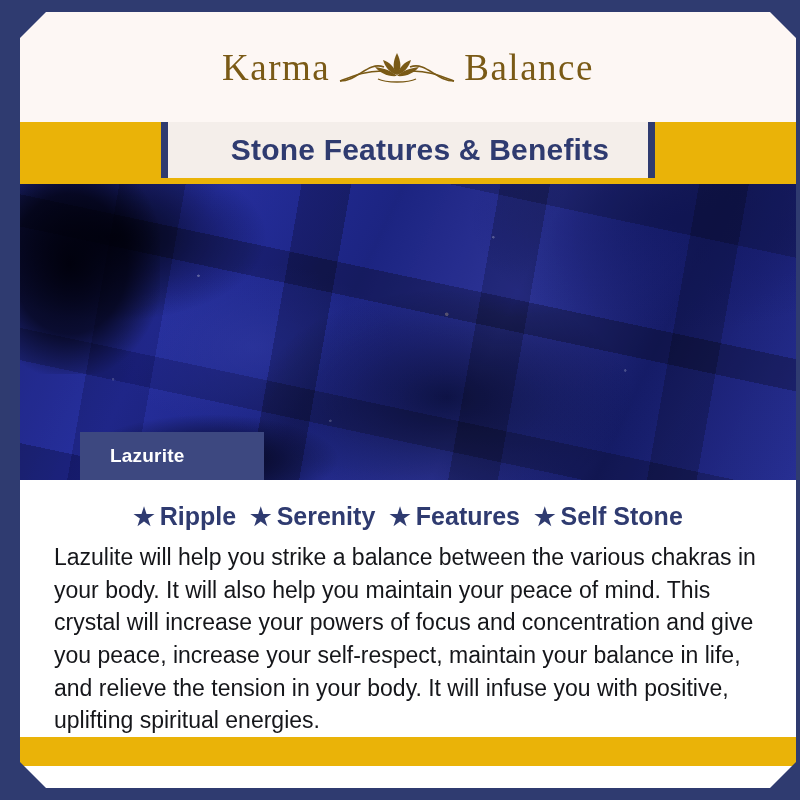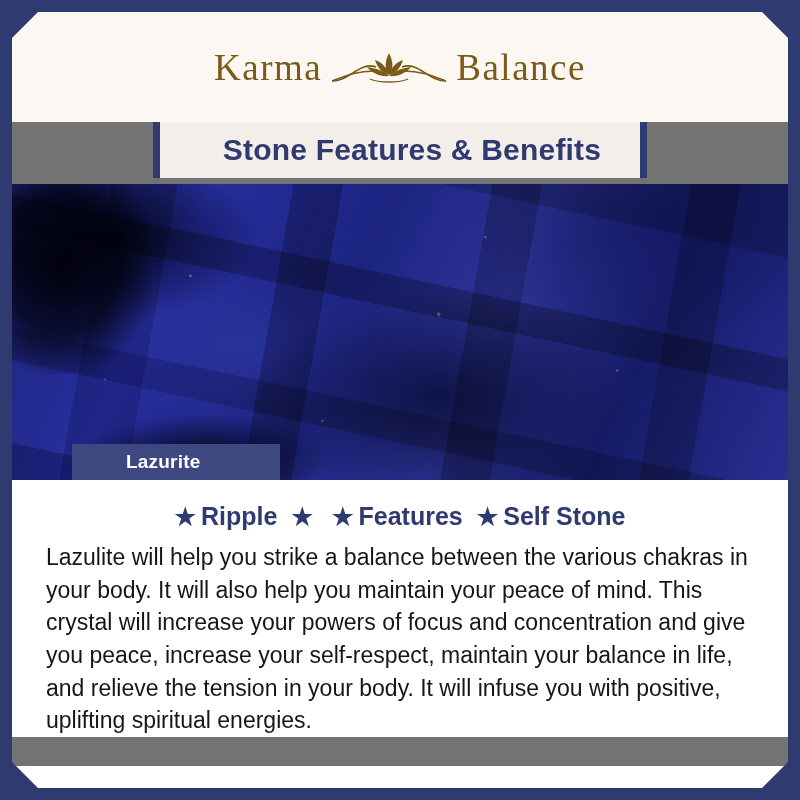--- a/index.html
+++ b/index.html
@@ -18,25 +18,25 @@
     position: relative;
     width: 800px;
     height: 800px;
     background: #2f3b70;
     overflow: hidden;
   }
 
   
   .card {
     position: absolute;
-    left: 12px;
+    left: 20px;
     top: 12px;
     width: 776px;
     height: 776px;
-    background: #737373;
+    background: #eab308;
     z-index: 2;
     overflow: hidden;
   }
 
   .diag-tl {
     position: absolute;
     top: 0; left: 0;
     width: 0; height: 0;
     border-top: 26px solid #2f3b70;
     border-right: 26px solid transparent;
@@ -171,26 +171,25 @@
       radial-gradient(circle at 40% 80%, rgba(255,255,255,0.55) 0 1px, transparent 1.5px),
       radial-gradient(circle at 12% 66%, rgba(255,255,255,0.5) 0 1px, transparent 1.5px),
       radial-gradient(circle at 55% 44%, rgba(255,220,160,0.75) 0 1.5px, transparent 2px);
   }
 
   .stone-label {
     position: absolute;
     left: 60px;
     bottom: 0;
     width: 184px;
-    height: 36px;
+    height: 48px;
     background: #3d4880;
     display: flex;
     align-items: center;
     z-index: 3;
-    padding-left: 24px;
   }
   .stone-label span {
     color: #ffffff;
     font-size: 19px;
     font-weight: bold;
     padding-left: 30px;
     letter-spacing: 0.2px;
   }
 
   
@@ -294,20 +293,21 @@
     </div>
 
     <div class="body-area">
       <div class="benefits">
         <div class="benefit">
           <span class="star">★</span>
           <span>Ripple</span>
         </div>
         <div class="benefit">
           <span class="star">★</span>
+          <span>Serenity</span>
         </div>
         <div class="benefit">
           <span class="star">★</span>
           <span>Features</span>
         </div>
         <div class="benefit">
           <span class="star">★</span>
           <span>Self Stone</span>
         </div>
       </div>

